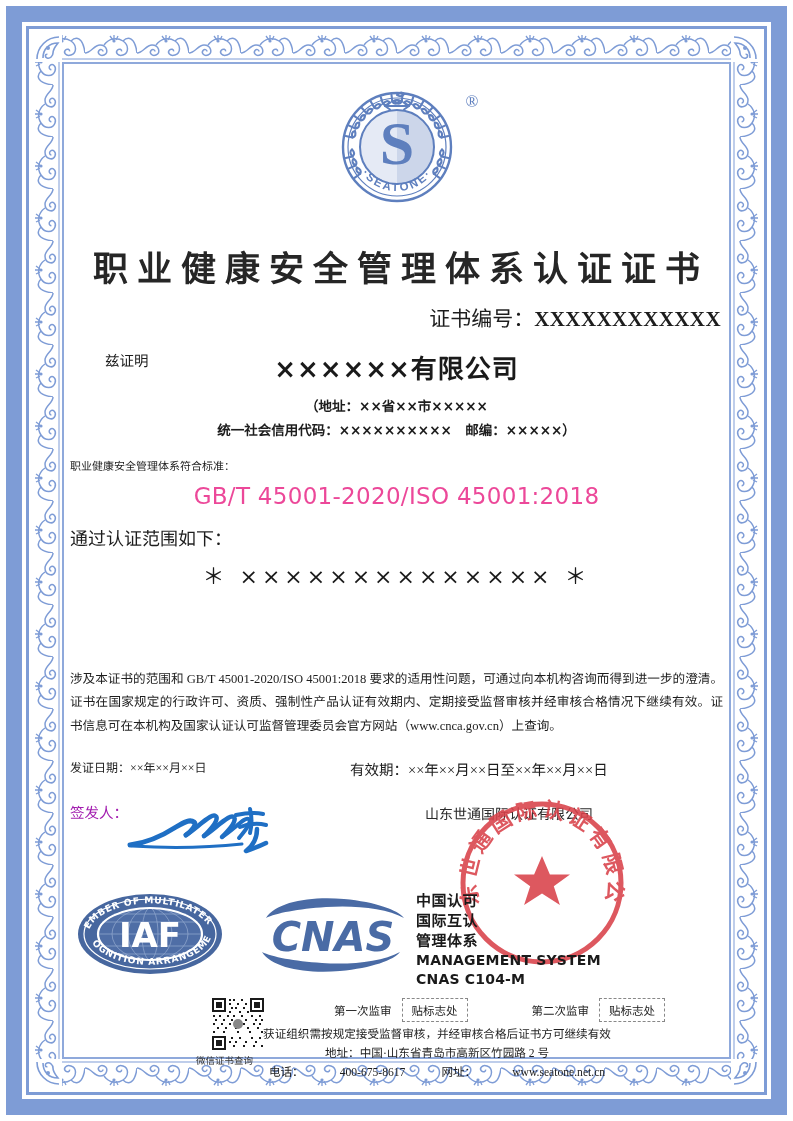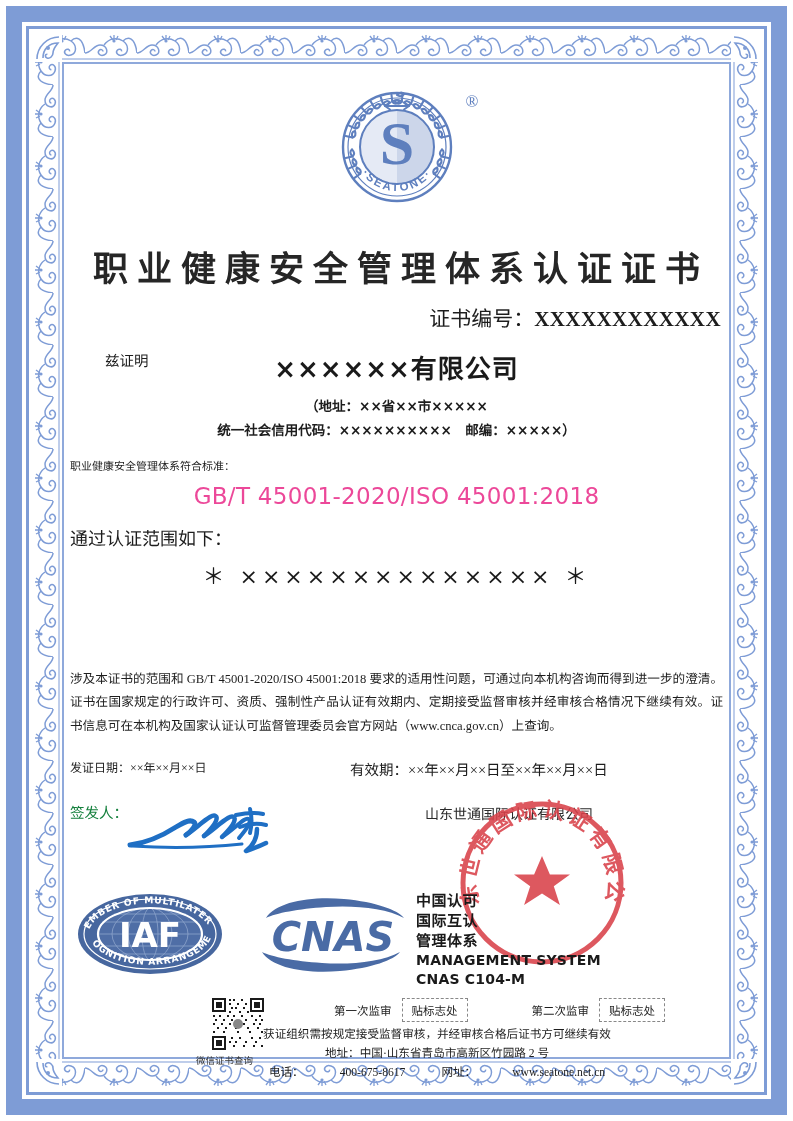--- a/index.html
+++ b/index.html
@@ -157,21 +157,21 @@
     font-size:12px; color:#1d1d1d; white-space:nowrap;
   }
   .date-valid{
     position:absolute; left:282px; top:690px;
     font-size:14.5px; color:#1d1d1d; white-space:nowrap;text-align:center;
   }
 
   
   .lbl-signer{
     position:absolute; left:2px; top:733px;
-    font-size:14.5px; color:#15803d;text-align:right;
+    font-size:14.5px; color:#a21caf;text-align:right;
   }
   .signature{
     position:absolute; left:56px; top:735px;
     width:185px; height:66px;
   }
   .issuer-name{
     position:absolute; left:357px; top:735px;
     font-size:14px; color:#2a2a2a; white-space:nowrap;
   }
 

